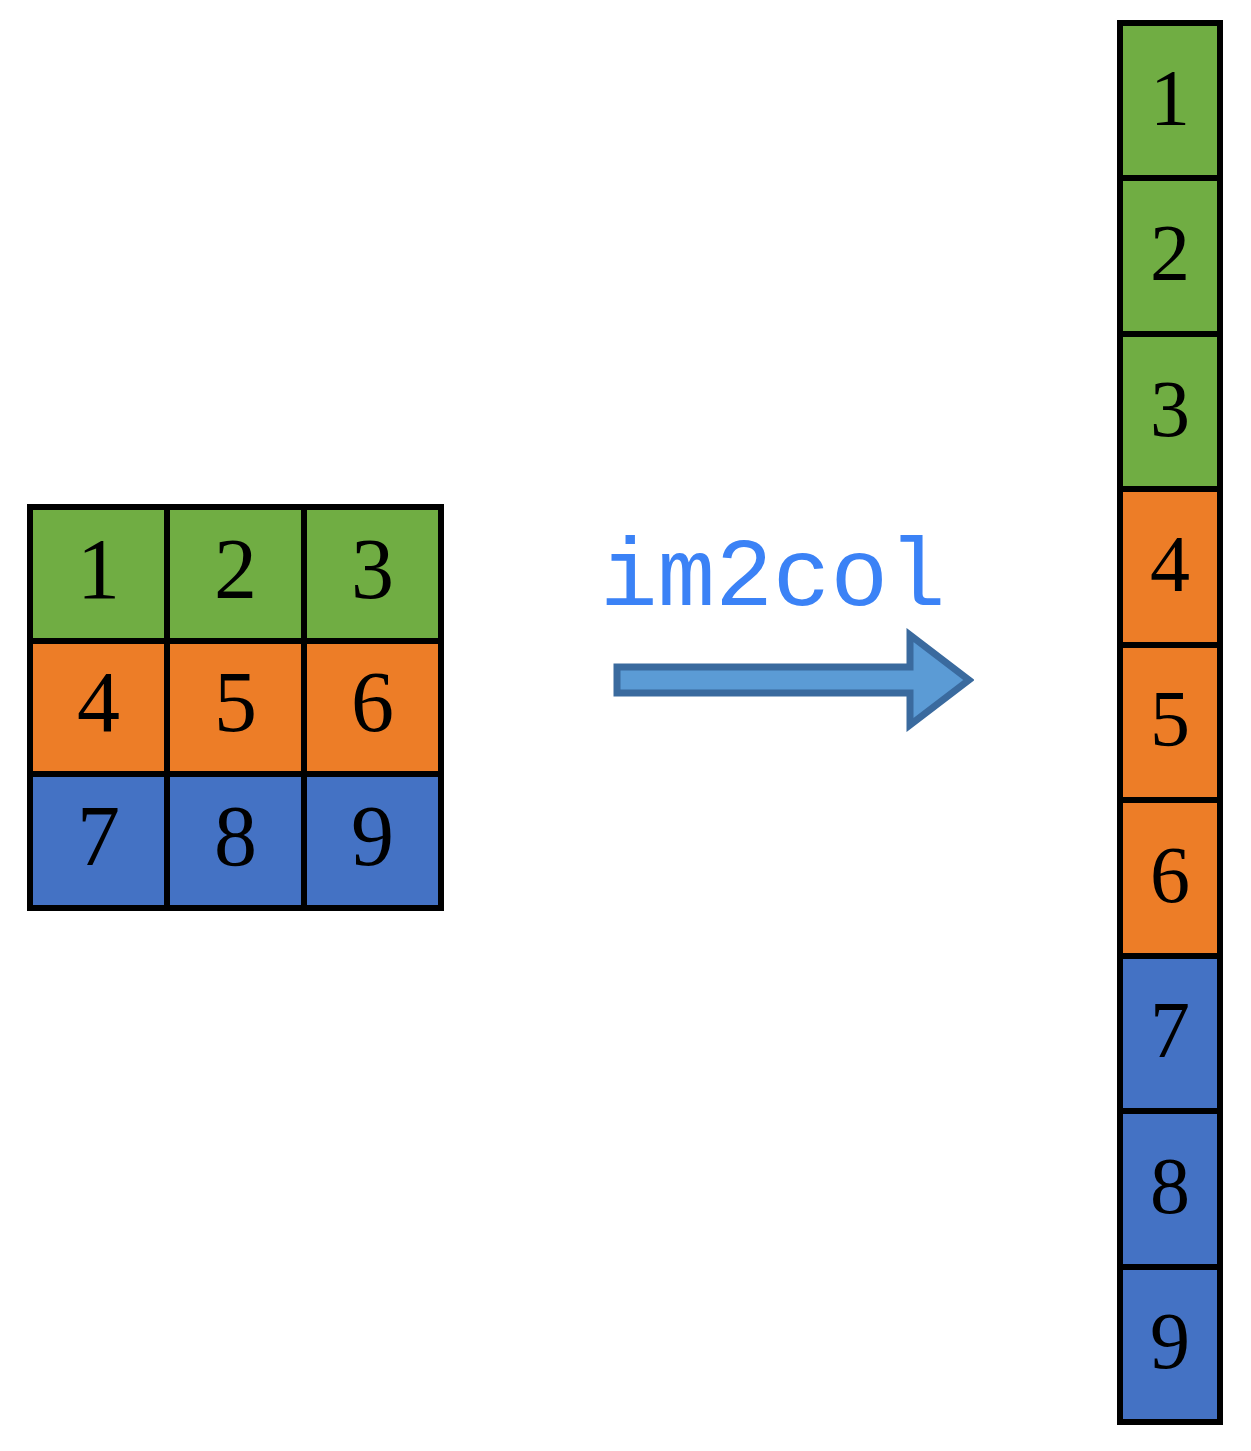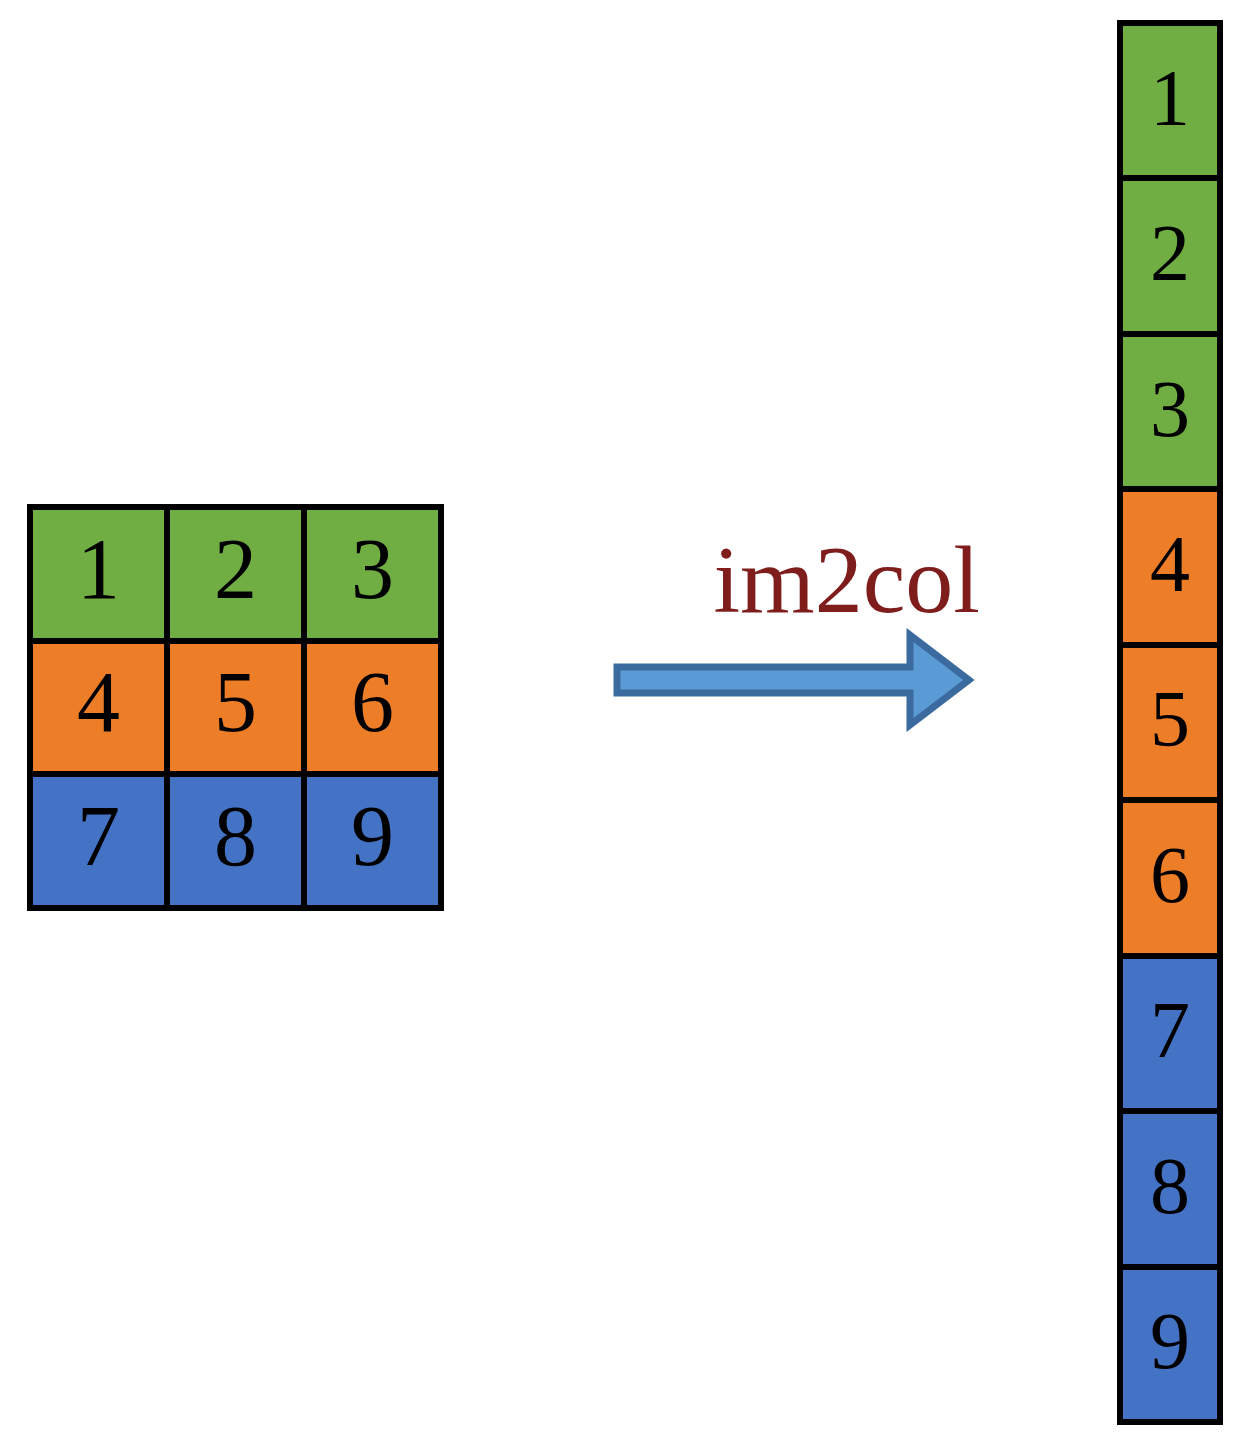--- a/index.html
+++ b/index.html
@@ -52,25 +52,25 @@
   .c-green  { background: #70AD43; }
   .c-orange { background: #ED7D27; }
   .c-blue   { background: #4472C4; }
 
   
   #transform-label {
     position: absolute;
     left: 600px;
     top: 532px;
     width: 380px;
-    text-align: right;
+    text-align: left;
     font-size: 96px;
     line-height: 1;
-    color: #7f1d1d;
-    font-family: Liberation Serif, serif;
+    color: #3b82f6;
+    font-family: Liberation Mono, monospace;
     white-space: nowrap;
     user-select: none;
   }
   #arrow {
     position: absolute;
     left: 612px;
     top: 628px;
     width: 362px;
     height: 104px;
   }

